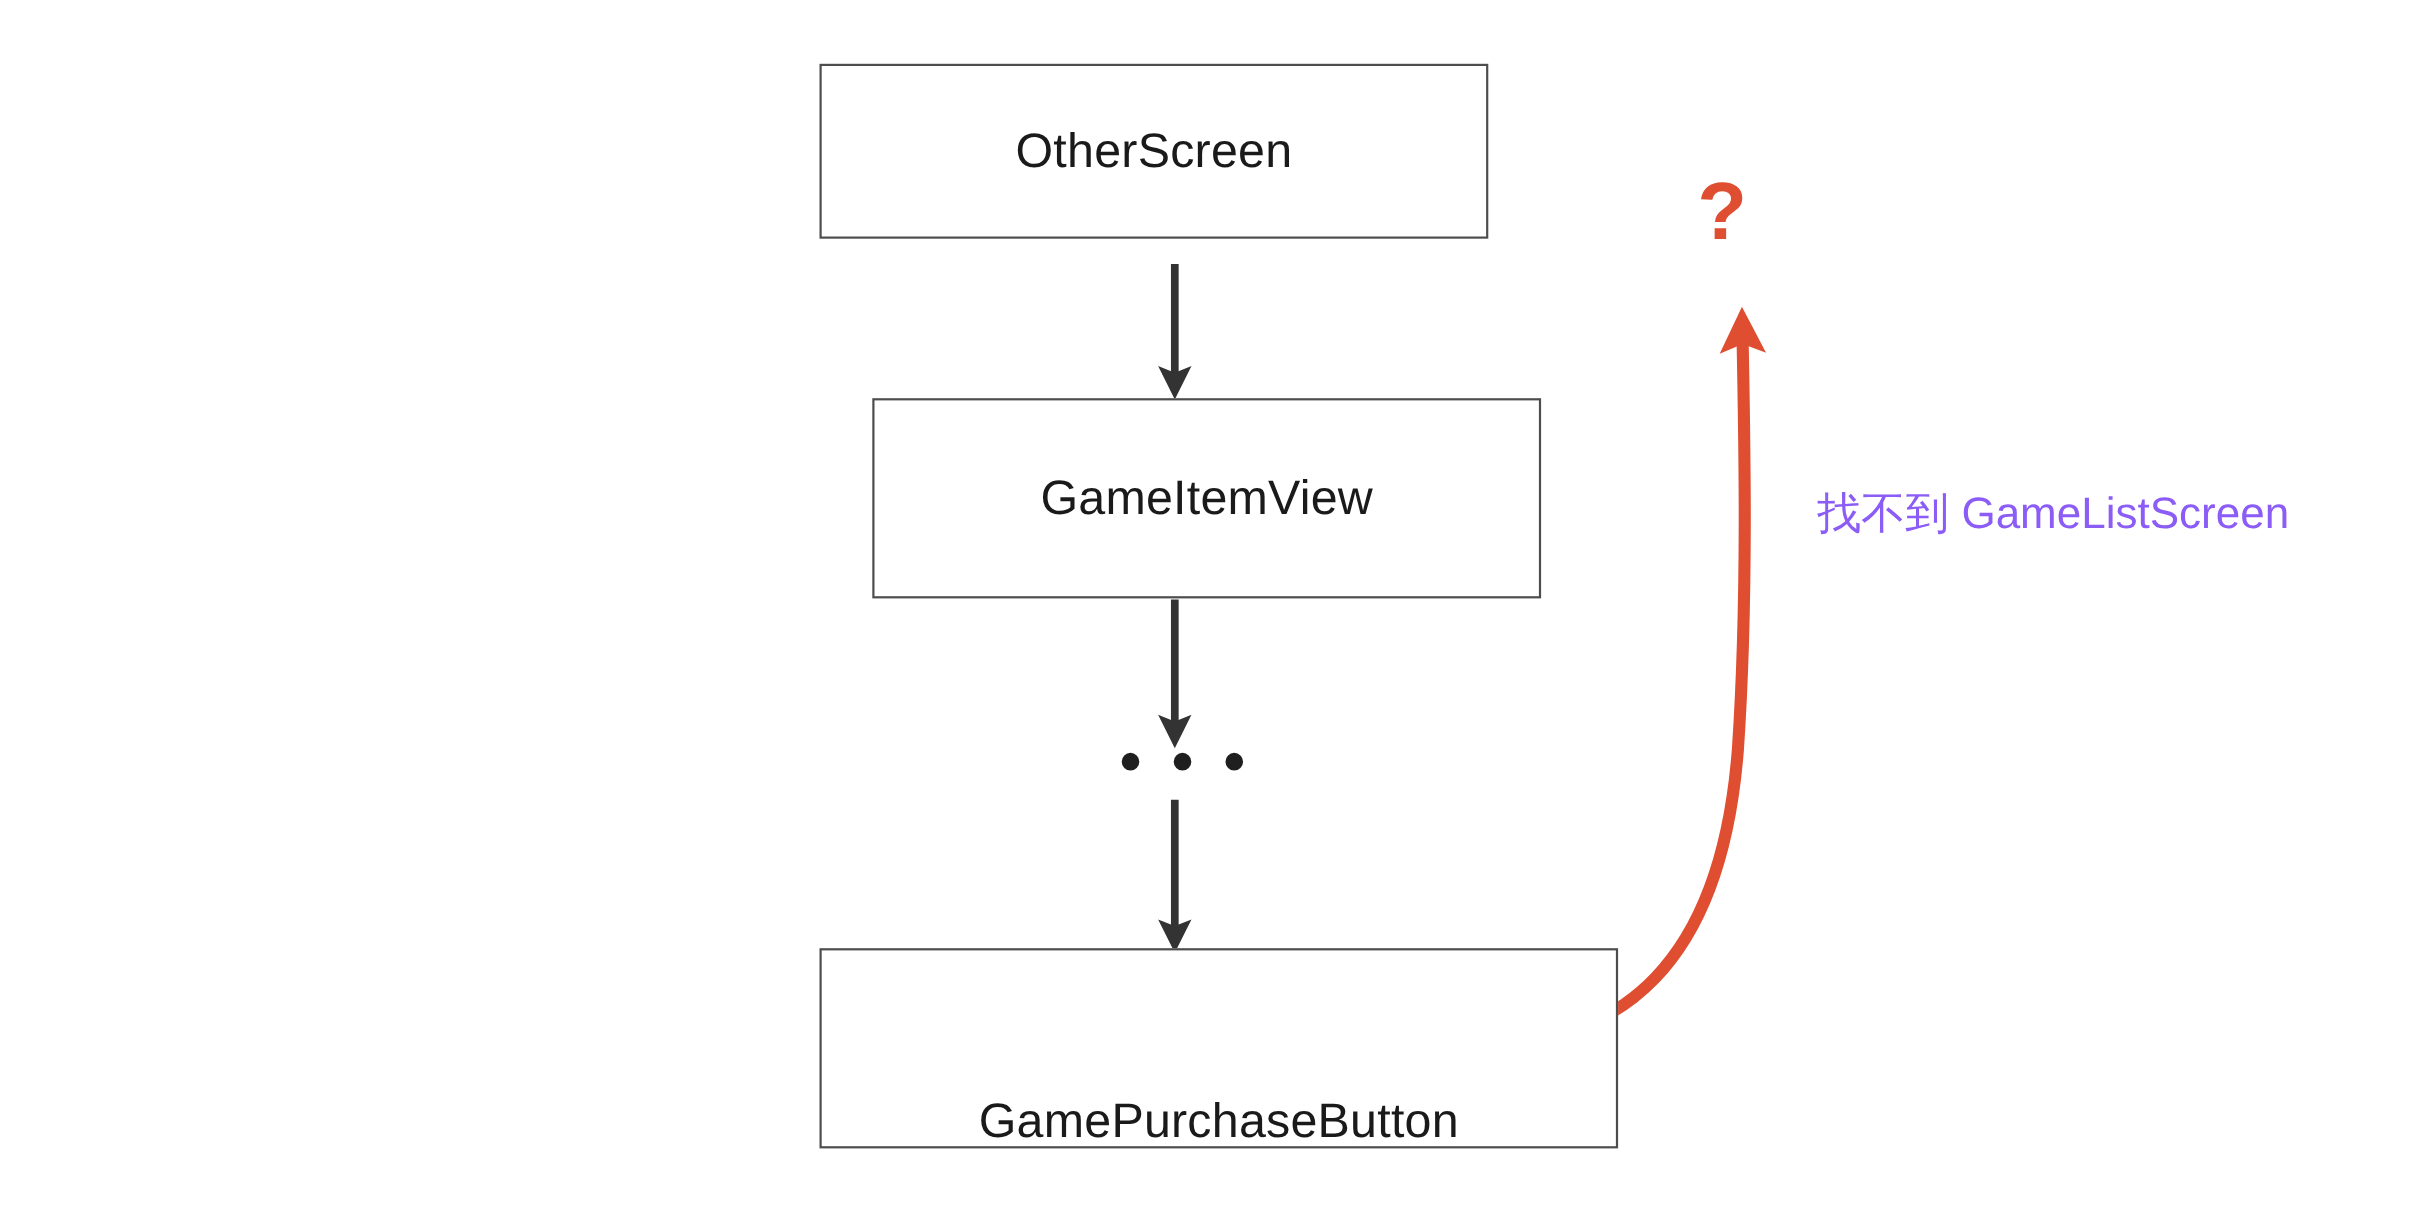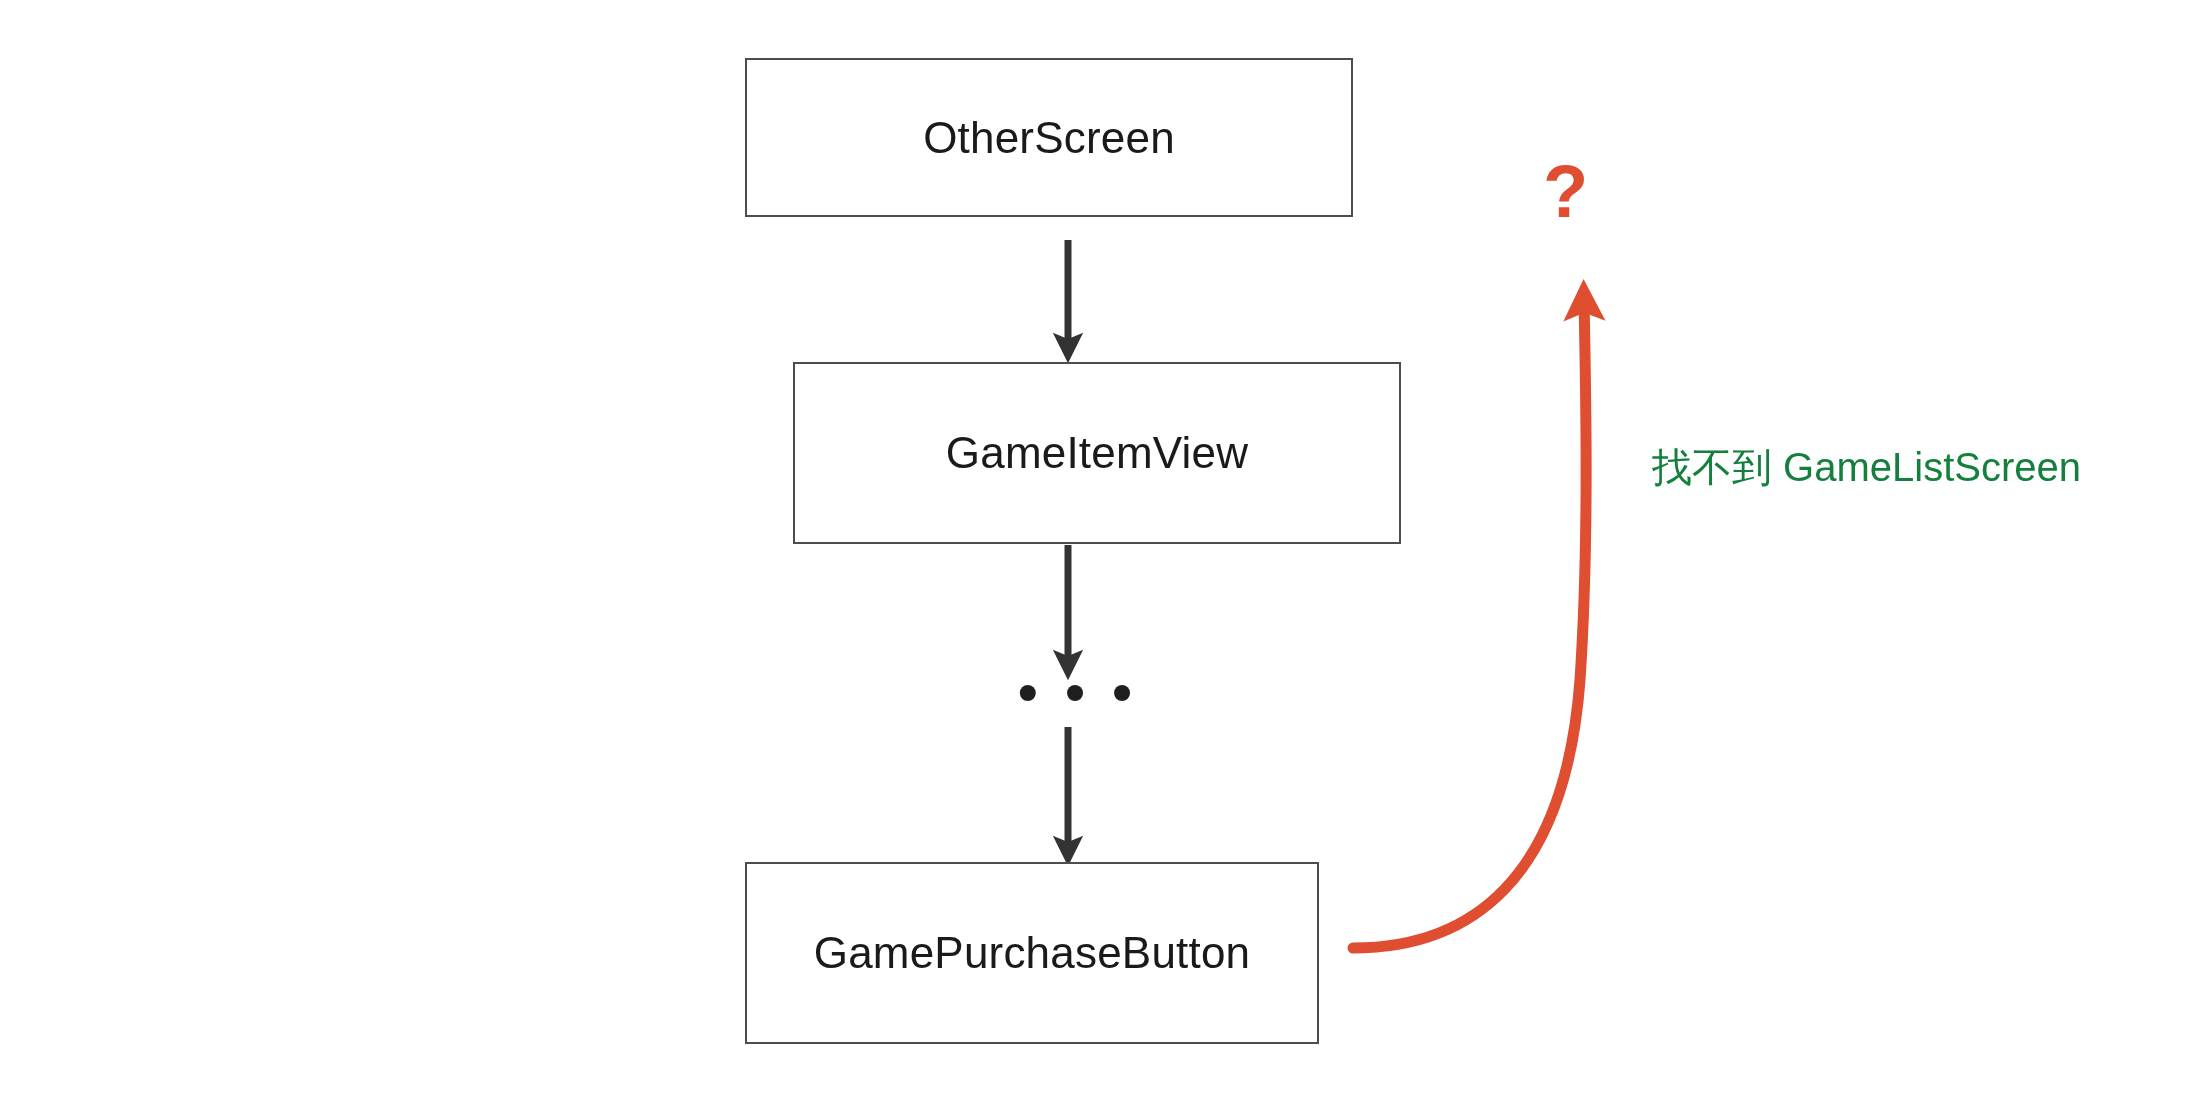--- a/index.html
+++ b/index.html
@@ -31,21 +31,21 @@
     font-family: "Liberation Sans", "DejaVu Sans", sans-serif;
     font-size: 44px;
     font-weight: 400;
     color: #1a1a1a;
     letter-spacing: 0.2px;
     white-space: nowrap;
     line-height: 1;
   }
   #box-other-screen { left: 745px; top: 58px; width: 608px; height: 159px; }
   #box-game-item-view { left: 745px; top: 362px; width: 608px; height: 182px; margin-left: 48px; }
-  #box-game-purchase-button { left: 745px; top: 862px; width: 574px; height: 182px; }
+  #box-game-purchase-button { left: 745px; top: 862px; width: 726px; height: 182px; align-items: flex-end; }
 
   .svg-layer {
     position: absolute;
     left: 0;
     top: 0;
     width: 2192px;
     height: 1110px;
     pointer-events: none;
   }
 
@@ -77,21 +77,21 @@
     white-space: nowrap;
   }
 
   .annotation-text {
     position: absolute;
     left: 1652px;
     top: 443px;
     font-family: "Liberation Sans", "DejaVu Sans", sans-serif;
     font-size: 40px;
     font-weight: 400;
-    color: #15803d;
+    color: #8b5cf6;
     line-height: 1.2;
     white-space: nowrap;
   }
 </style>
 </head>
 <body>
 
 <div id="canvas">
 
   <svg class="svg-layer" viewBox="0 0 2192 1110" xmlns="http://www.w3.org/2000/svg">

